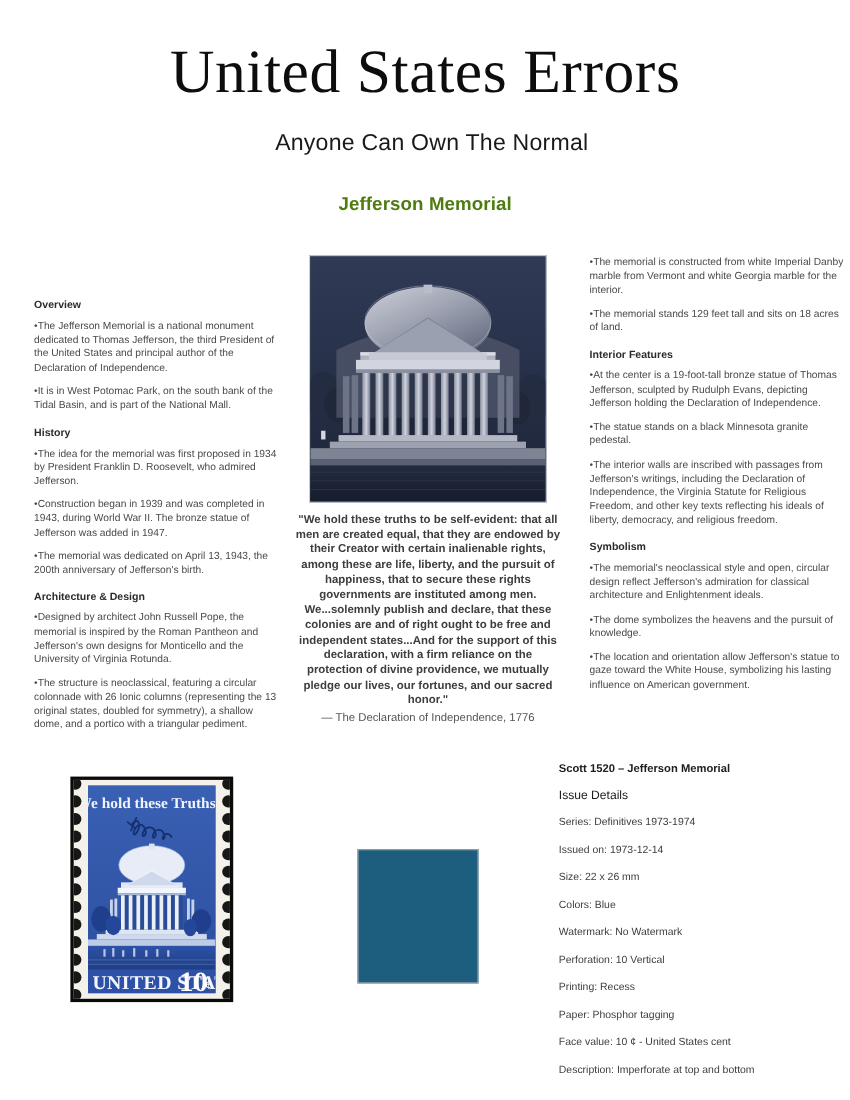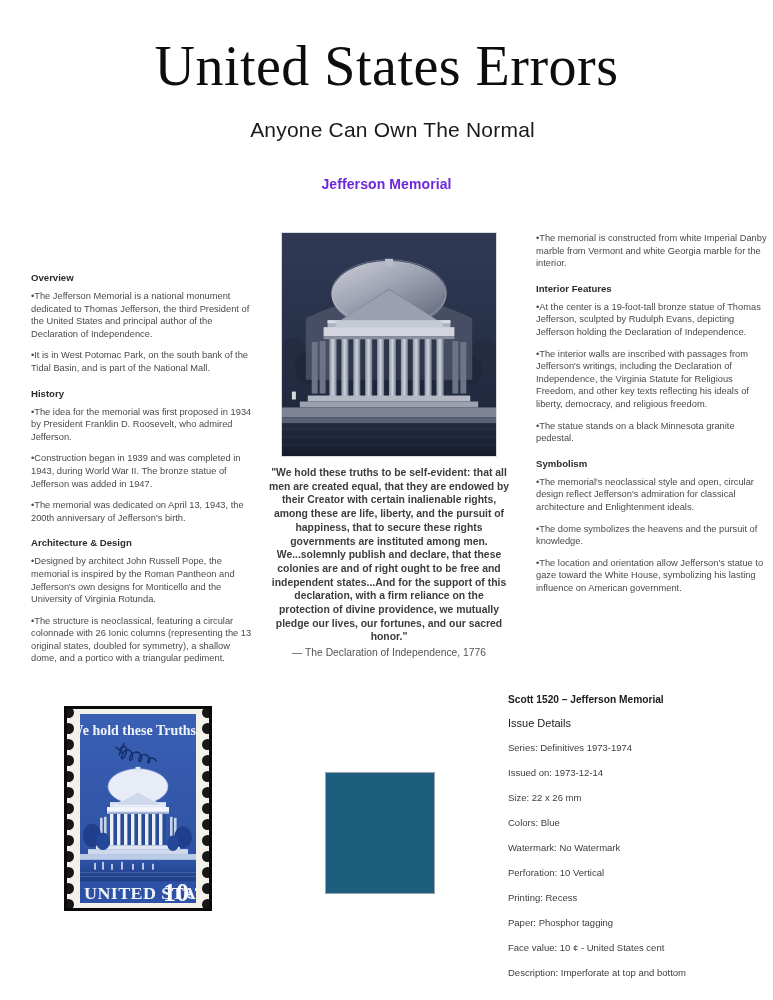--- a/index.html
+++ b/index.html
@@ -45,23 +45,23 @@
     font-weight: 400;
     color: #1a1a1a;
     letter-spacing: 0.2px;
     padding-left: 12px;
   }
   .section-title {
     position: absolute;
     left: 0; top: 176px;
     width: 773px;
     text-align: center;
-    font-size: 14px;
+    font-size: 17px;
     font-weight: bold;
-    color: #6d28d9;
+    color: #4d7c0f;
     letter-spacing: 0.1px;
   }
 
   
   .col {
     position: absolute;
     font-size: 9.3px;
     line-height: 12.6px;
     color: #4a4a4a;
   }
@@ -208,25 +208,26 @@
     <p>•Construction began in 1939 and was completed in 1943, during World War II. The bronze statue of Jefferson was added in 1947.</p>
     <p>•The memorial was dedicated on April 13, 1943, the 200th anniversary of Jefferson's birth.</p>
 
     <h3 class="spaced">Architecture &amp; Design</h3>
     <p>•Designed by architect John Russell Pope, the memorial is inspired by the Roman Pantheon and Jefferson's own designs for Monticello and the University of Virginia Rotunda.</p>
     <p>•The structure is neoclassical, featuring a circular colonnade with 26 Ionic columns (representing the 13 original states, doubled for symmetry), a shallow dome, and a portico with a triangular pediment.</p>
   </div>
 
   <div class="col col-right">
     <p>•The memorial is constructed from white Imperial Danby marble from Vermont and white Georgia marble for the interior.</p>
+    <p>•The memorial stands 129 feet tall and sits on 18 acres of land.</p>
 
     <h3 class="spaced">Interior Features</h3>
     <p>•At the center is a 19-foot-tall bronze statue of Thomas Jefferson, sculpted by Rudulph Evans, depicting Jefferson holding the Declaration of Independence.</p>
+    <p>•The statue stands on a black Minnesota granite pedestal.</p>
     <p>•The interior walls are inscribed with passages from Jefferson's writings, including the Declaration of Independence, the Virginia Statute for Religious Freedom, and other key texts reflecting his ideals of liberty, democracy, and religious freedom.</p>
-    <p>•The statue stands on a black Minnesota granite pedestal.</p>
 
     <h3 class="spaced">Symbolism</h3>
     <p>•The memorial's neoclassical style and open, circular design reflect Jefferson's admiration for classical architecture and Enlightenment ideals.</p>
     <p>•The dome symbolizes the heavens and the pursuit of knowledge.</p>
     <p>•The location and orientation allow Jefferson's statue to gaze toward the White House, symbolizing his lasting influence on American government.</p>
   </div>
 
   <div class="memorial-photo">
     <svg viewBox="0 0 216 225" preserveAspectRatio="none">
       <defs>

